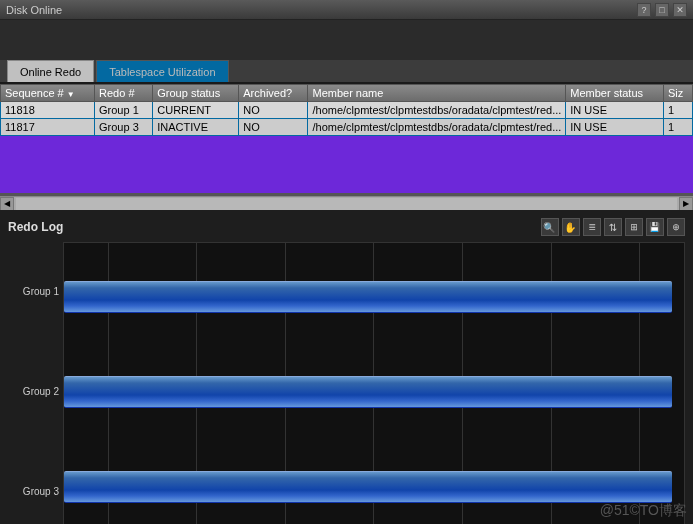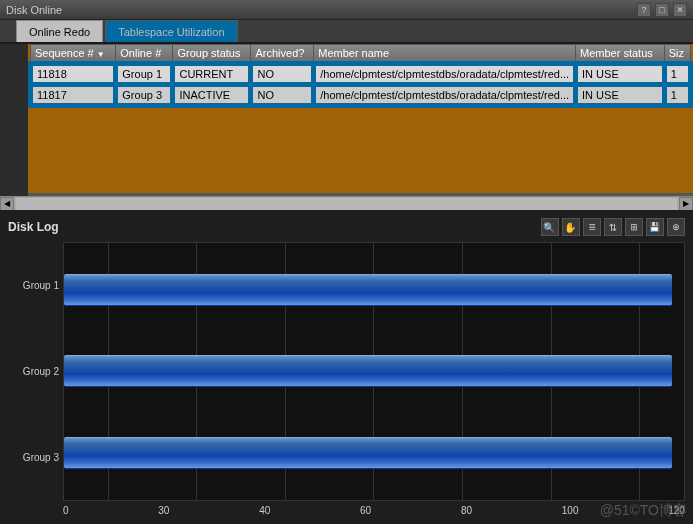--- a/index.html
+++ b/index.html
@@ -41,22 +41,23 @@
       font-size: 9px;
       cursor: pointer;
     }
 
     
     .tab-bar {
       background: #3c3c3c;
       display: flex;
       height: 24px;
       align-items: flex-end;
-      padding-left: 16px;
+      padding-left: 7px;
       border-bottom: 2px solid #1a1a1a;
+      margin-top: 40px;
     }
     .tab {
       padding: 3px 12px;
       height: 22px;
       display: flex;
       align-items: center;
       font-size: 11px;
       cursor: pointer;
       border: 1px solid #555;
       border-bottom: none;
@@ -75,26 +76,25 @@
 
     
     .main-area {
       display: flex;
       flex-direction: column;
       height: calc(524px - 44px);
     }
 
     
     .table-area {
-      background: #a16207;
+      background: #6d28d9;
       flex: 0 0 auto;
-      height: 152px;
+      height: 112px;
       overflow: hidden;
       border-bottom: 3px solid #555;
-      margin-left: 28px;
     }
 
     .data-table {
       width: 100%;
       border-collapse: collapse;
       font-size: 11px;
     }
 
     .data-table thead tr {
       background: linear-gradient(to bottom, #8a8a8a, #6a6a6a);
@@ -115,21 +115,21 @@
       font-size: 8px;
     }
 
     .data-table tbody tr {
       background: #d8d8d8;
     }
     .data-table tbody tr:nth-child(even) {
       background: #cccccc;
     }
     .data-table tbody td {
-      border: 5px solid #0369a1;
+      border: 1px solid #0369a1;
       padding: 2px 4px;
       white-space: nowrap;
       font-size: 11px;
     }
 
     
     .scroll-bar-area {
       background: #aaa;
       height: 14px;
       border-top: 1px solid #888;
@@ -313,21 +313,21 @@
 <div class="main-area">
 
   <div class="table-area">
     <table class="data-table">
       <thead>
         <tr>
           <th class="sortable">
             <span>Sequence #</span>
           </th>
           <th>
-            <span>Online #</span>
+            <span>Redo #</span>
           </th>
           <th>
             <span>Group status</span>
           </th>
           <th>
             <span>Archived?</span>
           </th>
           <th style="width:220px">
             <span>Member name</span>
           </th>
@@ -363,21 +363,21 @@
   </div>
 
   <div class="scroll-bar-area">
     <div class="scroll-btn">◀</div>
     <div class="scroll-track"></div>
     <div class="scroll-btn">▶</div>
   </div>
 
   <div class="chart-area">
     <div class="chart-header">
-      <span class="chart-title">Disk Log</span>
+      <span class="chart-title">Redo Log</span>
       <div class="chart-toolbar">
         <div class="chart-tool-btn">🔍</div>
         <div class="chart-tool-btn">✋</div>
         <div class="chart-tool-btn" style="font-size:12px">≡</div>
         <div class="chart-tool-btn">⇅</div>
         <div class="chart-tool-btn" style="font-size:9px">⊞</div>
         <div class="chart-tool-btn" style="font-size:9px">💾</div>
         <div class="chart-tool-btn" style="font-size:9px">⊕</div>
       </div>
     </div>

